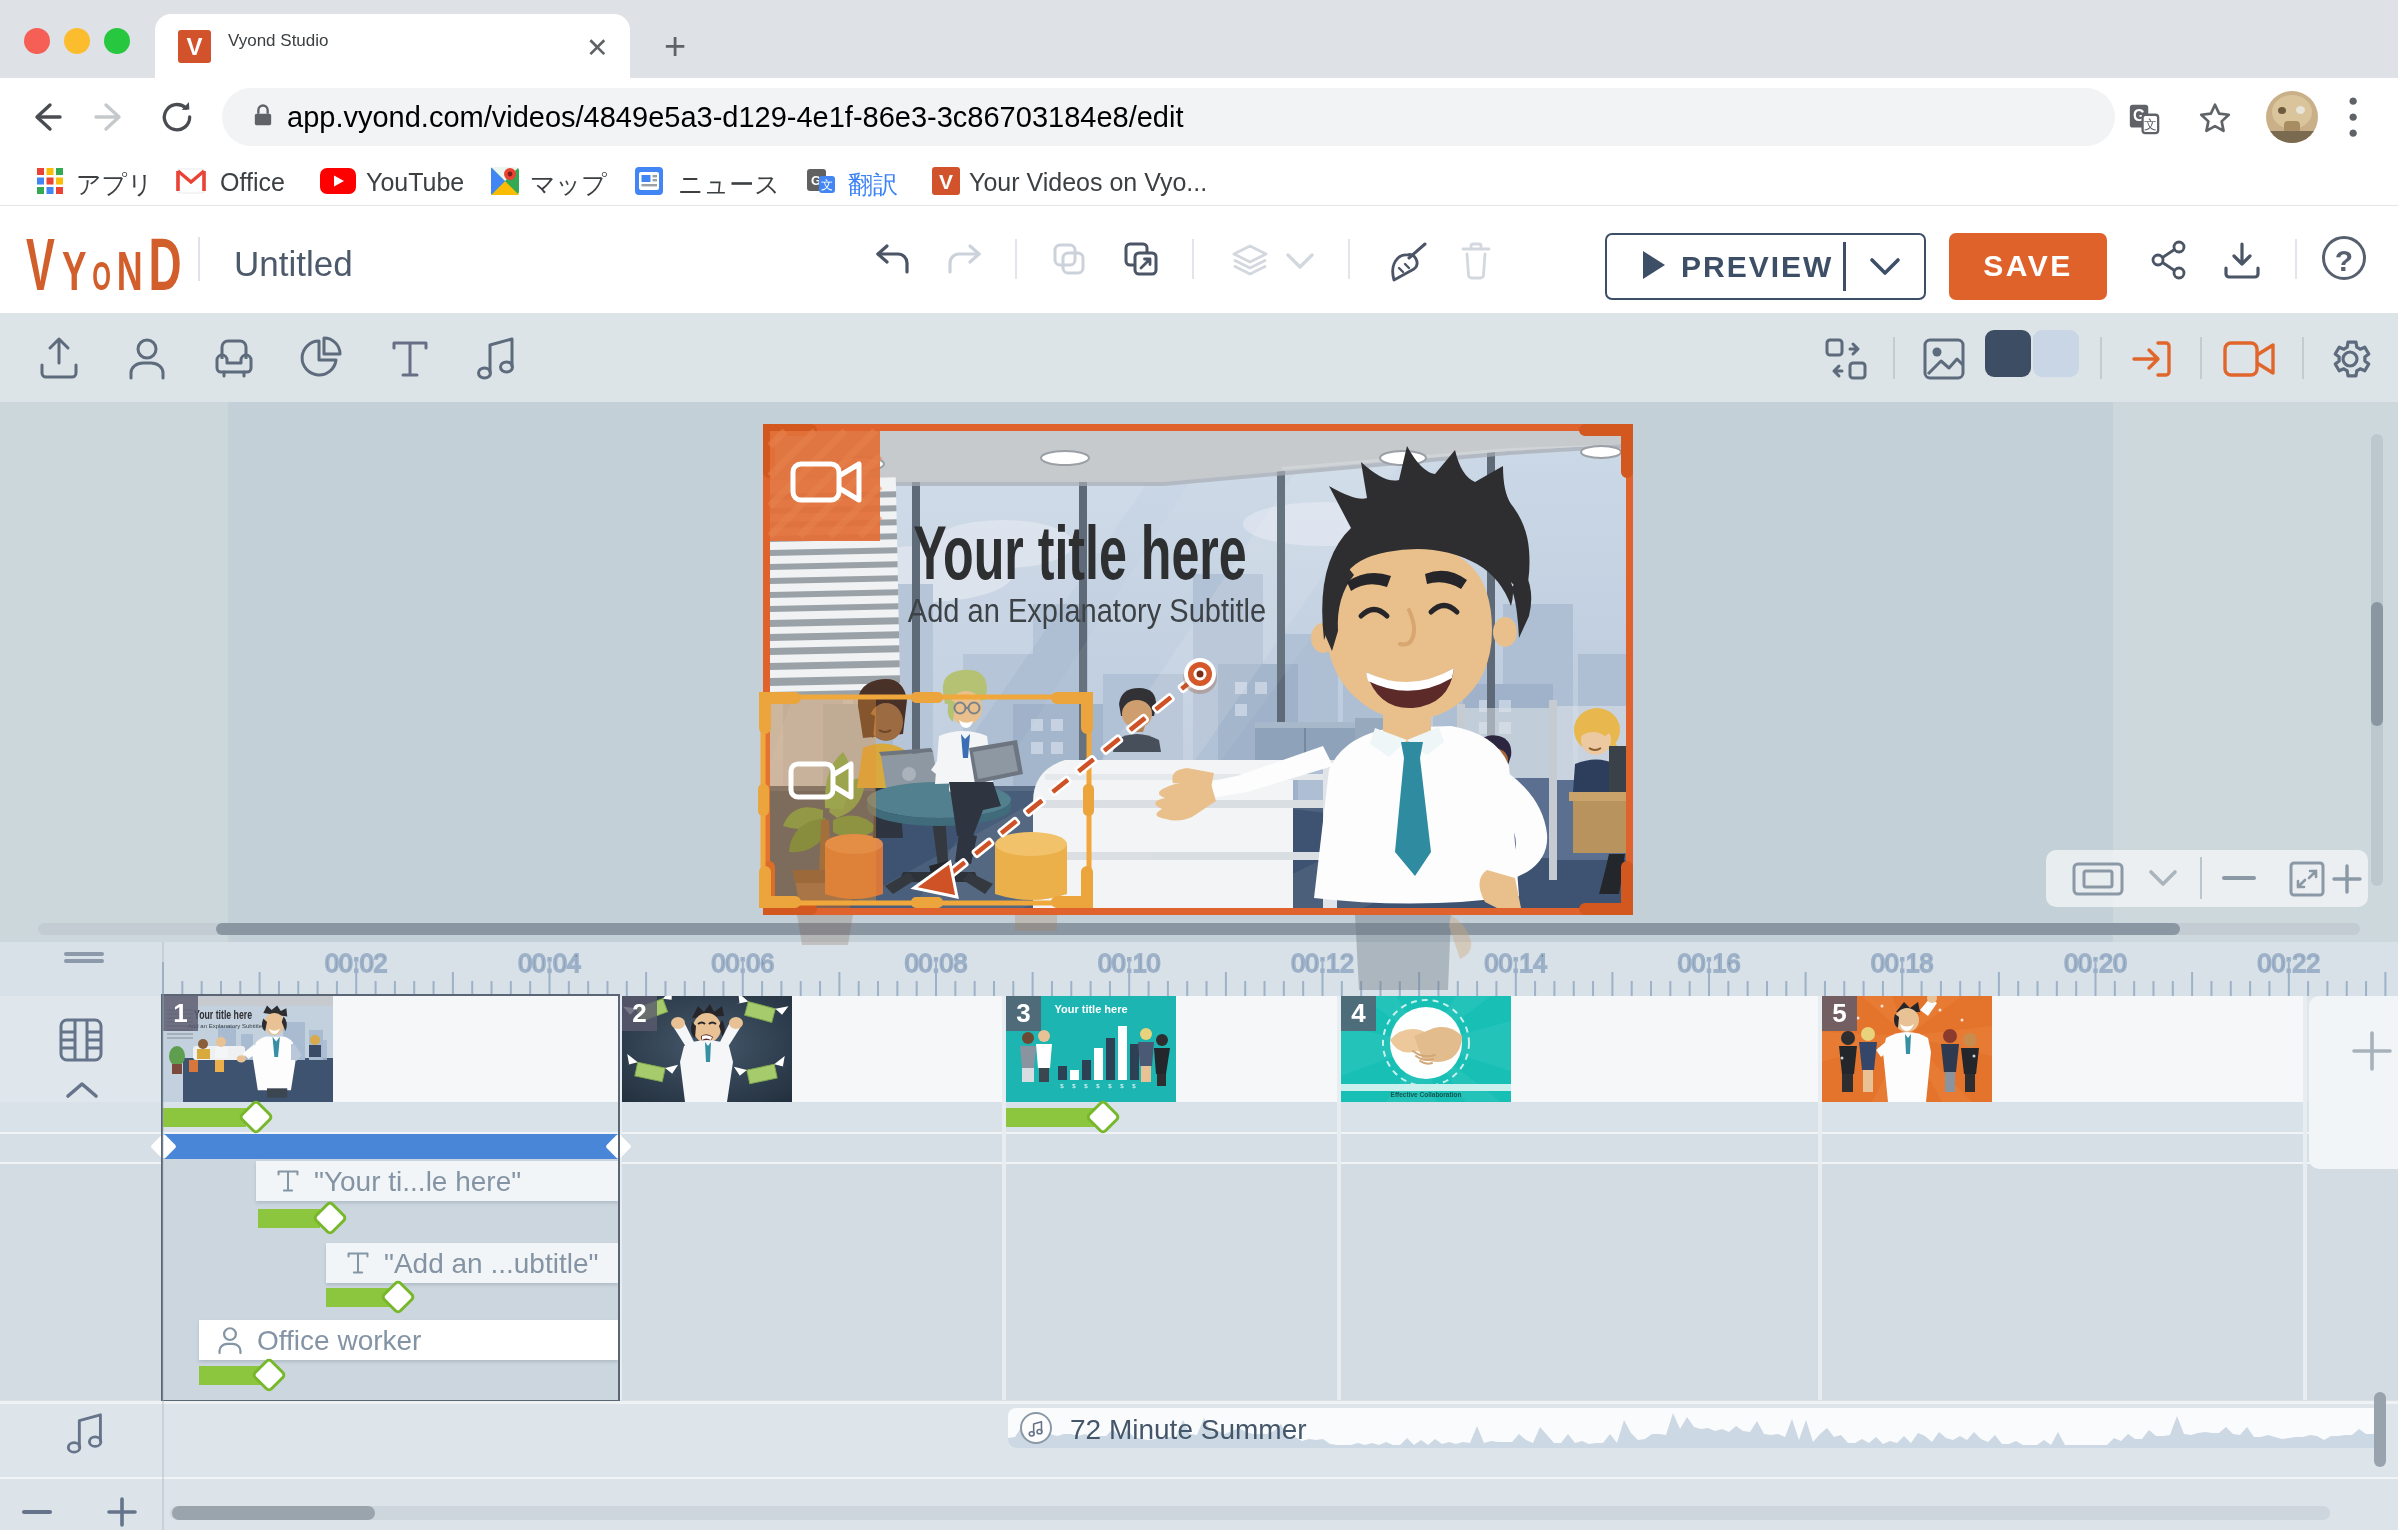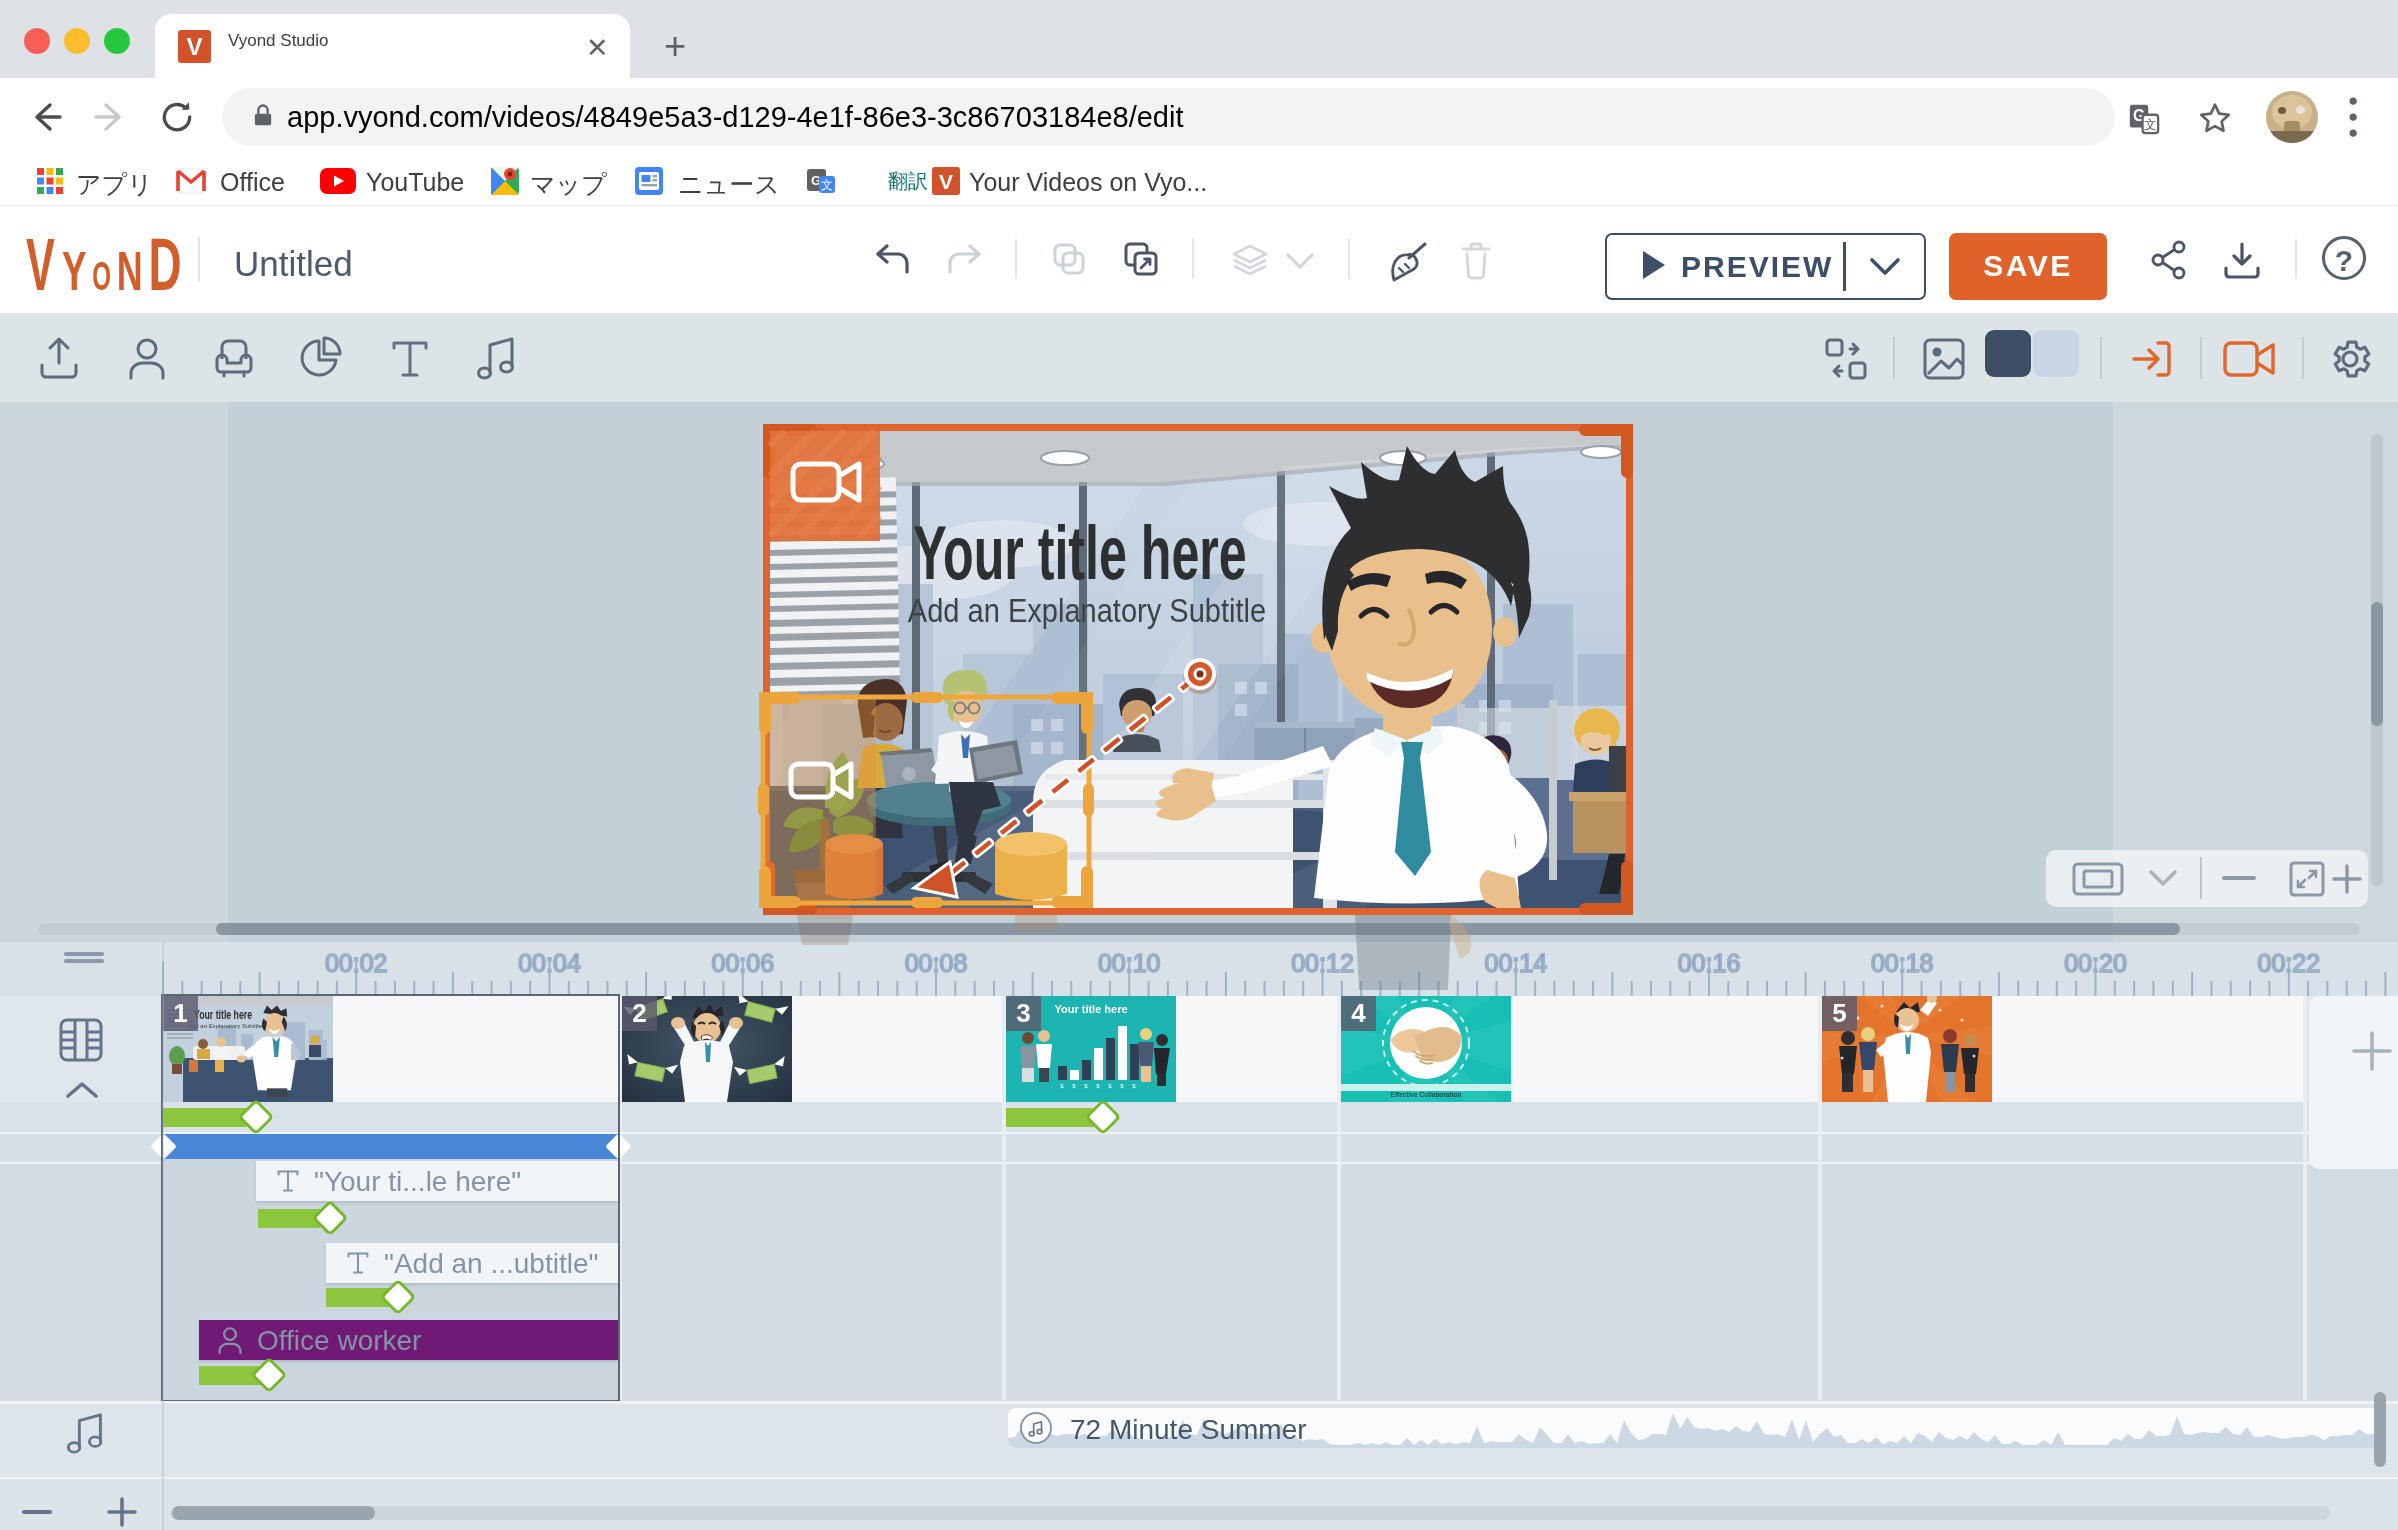--- a/index.html
+++ b/index.html
@@ -106,21 +106,21 @@
         <rect x="18.5" y="13" width="4.5" height="2.4" fill="#9aa0a6"></rect>
         <rect x="7.5" y="18" width="15.5" height="2.4" fill="#9aa0a6"></rect>
       </svg>
   <div class="abs" style="left:678px;top:13px;font-size:25px;color:#3c4043;">ニュース</div>
   <svg class="abs" style="left:806px;top:11px" width="30" height="30" viewBox="0 0 30 30">
         <rect x="1" y="3" width="19" height="22" rx="3" fill="#616161"></rect>
         <text x="10" y="19" font-size="13" fill="#fff" text-anchor="middle" font-family="Liberation Sans" font-weight="bold">G</text>
         <rect x="13" y="10" width="16" height="17" rx="3" fill="#4285f4"></rect>
         <text x="21" y="23" font-size="12" fill="#fff" text-anchor="middle" font-family="Liberation Sans">文</text>
       </svg>
-  <div class="abs" style="left:848px;top:13px;font-size:20px;color:#0f766e;margin-left:40px;">翻訳</div>
+  <div class="abs" style="left:848px;top:13px;font-size:25px;color:#3b82f6;">翻訳</div>
   <div class="abs" style="left:932px;top:12px;width:28px;height:28px;background:#d2522b;border-radius:3px;color:#fff;font-weight:bold;font-size:21px;text-align:center;line-height:29px;">V</div>
   <div class="abs" style="left:969px;top:13px;font-size:25px;color:#3c4043;">Your Videos on Vyo...</div>
 </div>
 
 <div class="abs" id="appheader" style="left:0;top:206px;width:2398px;height:107px;background:#fff;">
 
   <div class="abs" style="left:26px;top:24px;width:170px;height:66px;" id="vyondlogo">
         <svg width="170" height="66" viewBox="0 0 170 66">
           <g fill="#d25f2b" font-family="Liberation Sans" font-weight="bold">
             <text x="0" y="60" font-size="74" transform="scale(0.72,1)" textLength="40" lengthAdjust="spacingAndGlyphs">V</text>
@@ -985,21 +985,21 @@
   <div class="abs" style="left:258px;top:267px;width:62px;height:19px;background:#8cc63e;"></div>
   <div class="abs" style="left:317px;top:263px;width:26px;height:26px;background:#fff;border:3px solid #76b82a;border-radius:5px;transform:rotate(45deg);"></div>
   <div class="abs" style="left:326px;top:301px;width:292px;height:40px;background:#f2f5f7;box-shadow:0 2px 3px rgba(120,140,155,0.35);">
         <svg class="abs" style="left:18px;top:7px" width="28" height="26" viewBox="0 0 44 44">
           <path d="M6 6 h32 M6 6 v5 M38 6 v5 M22 6 V38 M15 38 h14" stroke="#8495a5" stroke-width="3.4" fill="none" stroke-linecap="round"></path>
         </svg>
         <div class="abs" style="left:58px;top:5px;font-size:28px;color:#8494a4;">"Add an ...ubtitle"</div>
       </div>
   <div class="abs" style="left:326px;top:346px;width:64px;height:19px;background:#8cc63e;"></div>
   <div class="abs" style="left:385px;top:342px;width:26px;height:26px;background:#fff;border:3px solid #76b82a;border-radius:5px;transform:rotate(45deg);"></div>
-  <div class="abs" style="left:199px;top:378px;width:419px;height:40px;background:#701a75;box-shadow:0 2px 3px rgba(120,140,155,0.35);">
+  <div class="abs" style="left:199px;top:378px;width:419px;height:40px;background:#ffffff;box-shadow:0 2px 3px rgba(120,140,155,0.35);">
         <svg class="abs" style="left:16px;top:5px" width="30" height="30" viewBox="0 0 46 46">
           <circle cx="23" cy="14" r="9" stroke="#8495a5" stroke-width="3.4" fill="none"></circle>
           <path d="M7 43 v-4 a12 10 0 0 1 12 -10 h8 a12 10 0 0 1 12 10 v4" stroke="#8495a5" stroke-width="3.4" fill="none" stroke-linecap="round"></path>
         </svg>
         <div class="abs" style="left:58px;top:5px;font-size:28px;color:#8494a4;">Office worker</div>
       </div>
   <div class="abs" style="left:199px;top:424px;width:62px;height:19px;background:#8cc63e;"></div>
   <div class="abs" style="left:256px;top:420px;width:26px;height:26px;background:#fff;border:3px solid #76b82a;border-radius:5px;transform:rotate(45deg);"></div>
   <div class="abs" style="left:161px;top:52px;width:459px;height:408px;border:2.5px solid #5a6673;pointer-events:none;"></div>
   <div class="abs" style="left:2309px;top:54px;width:95px;height:173px;background:#f2f5f7;border-radius:10px 0 0 10px;"></div>

